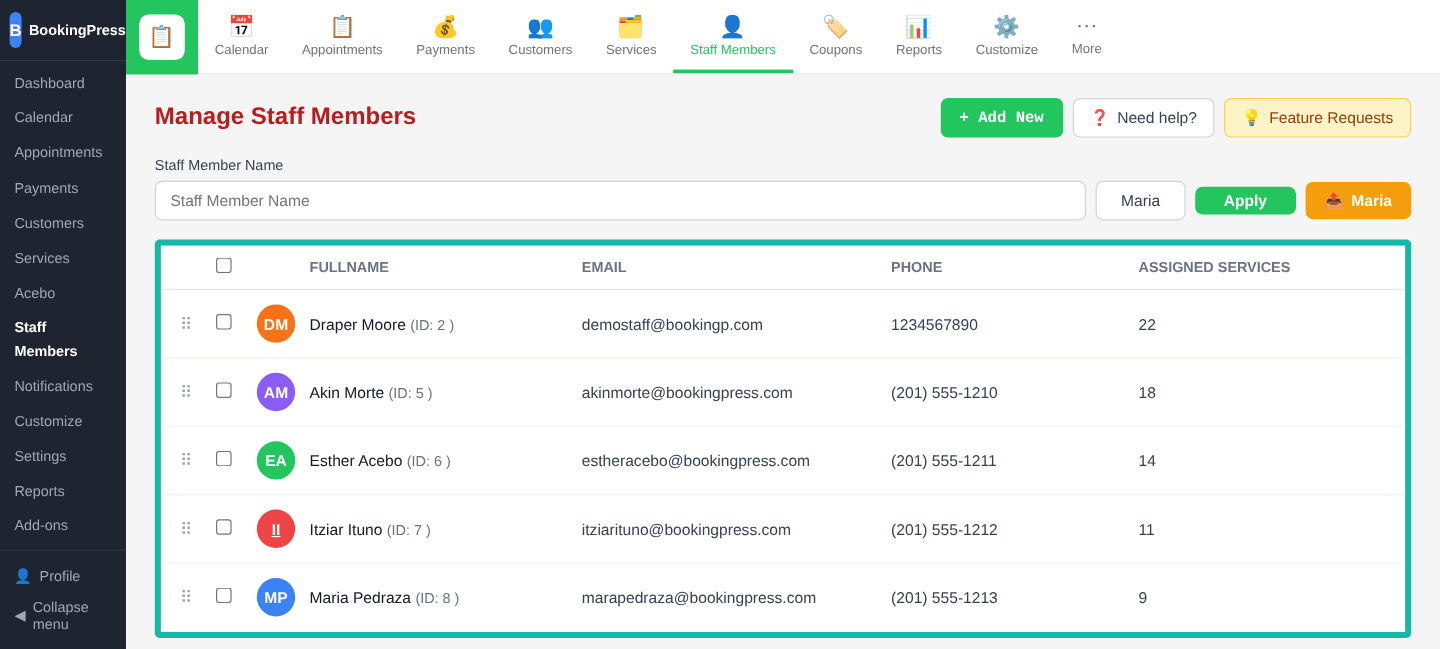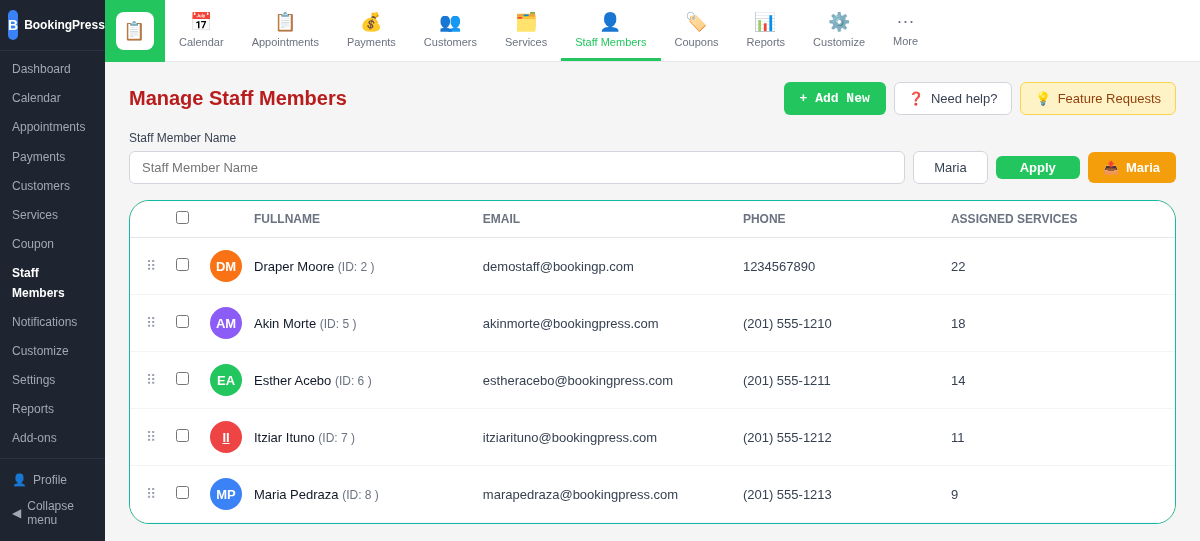--- a/index.html
+++ b/index.html
@@ -133,21 +133,21 @@
       background: #22c55e; color: white; border: none; padding: 4px 24px;
       border-radius: 6px; cursor: pointer; font-size: 13px; font-weight: 600;
     }
     .btn-export {
       background: #f59e0b; color: white; border: none; padding: 8px 16px;
       border-radius: 6px; cursor: pointer; font-size: 13px; font-weight: 600;
       display: flex; align-items: center; gap: 6px;
     }
 
     
-    #staff-table { width: 100%; background: #fdba74; border-radius: 20px; overflow: hidden; border: 1px solid #14b8a6; }
+    #staff-table { width: 100%; background: #fdba74; border-radius: 4px; overflow: hidden; border: 5px solid #14b8a6; }
     .table-header { display: flex; align-items: center; padding: 10px 16px; border-bottom: 1px solid #e5e7eb; background: white; }
     .table-header-cell { color: #6b7280; font-size: 12px; font-weight: 600; text-transform: uppercase; }
     .col-drag { width: 30px; }
     .col-check { width: 34px; }
     .col-avatar { width: 44px; }
     .col-name { flex: 2.2; }
     .col-email { flex: 2.5; }
     .col-phone { flex: 2; }
     .col-services { flex: 2; }
 
@@ -182,21 +182,21 @@
     <span id="sidebar-logo-arrow">◀</span>
   </div>
   <div class="sidebar-nav">
 
   <div class="sidebar-item">Dashboard</div>
       <div class="sidebar-item">Calendar</div>
       <div class="sidebar-item">Appointments</div>
       <div class="sidebar-item">Payments</div>
       <div class="sidebar-item">Customers</div>
       <div class="sidebar-item">Services</div>
-      <div class="sidebar-item">Coupon</div>
+      <div class="sidebar-item">Acebo</div>
       <div class="sidebar-item active">Staff Members</div>
       <div class="sidebar-item">Notifications</div>
       <div class="sidebar-item">Customize</div>
       <div class="sidebar-item">Settings</div>
       <div class="sidebar-item">Reports</div>
       <div class="sidebar-item">Add-ons</div>
     </div>
   <div class="sidebar-bottom">
     <div class="sidebar-profile">
       <span>👤</span>

